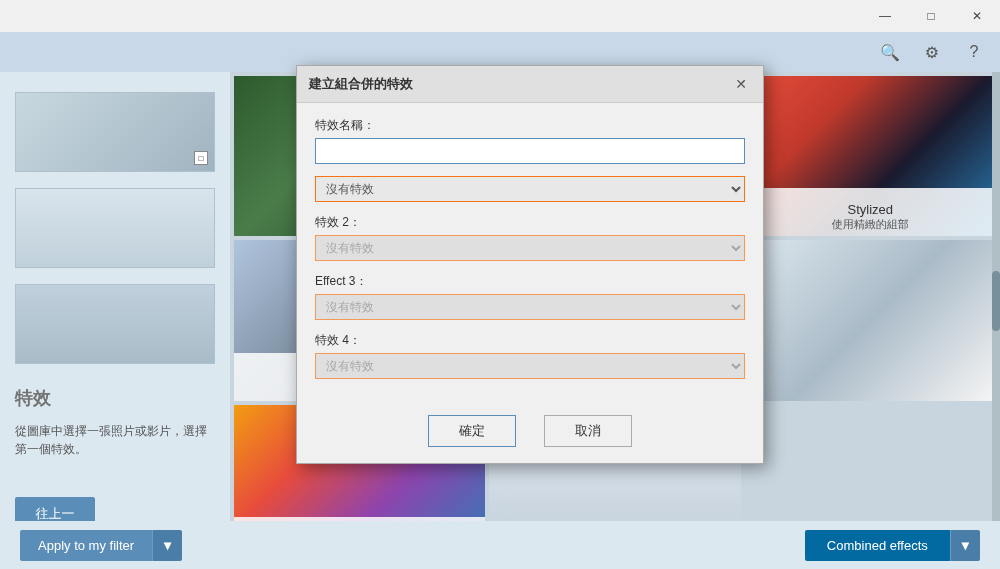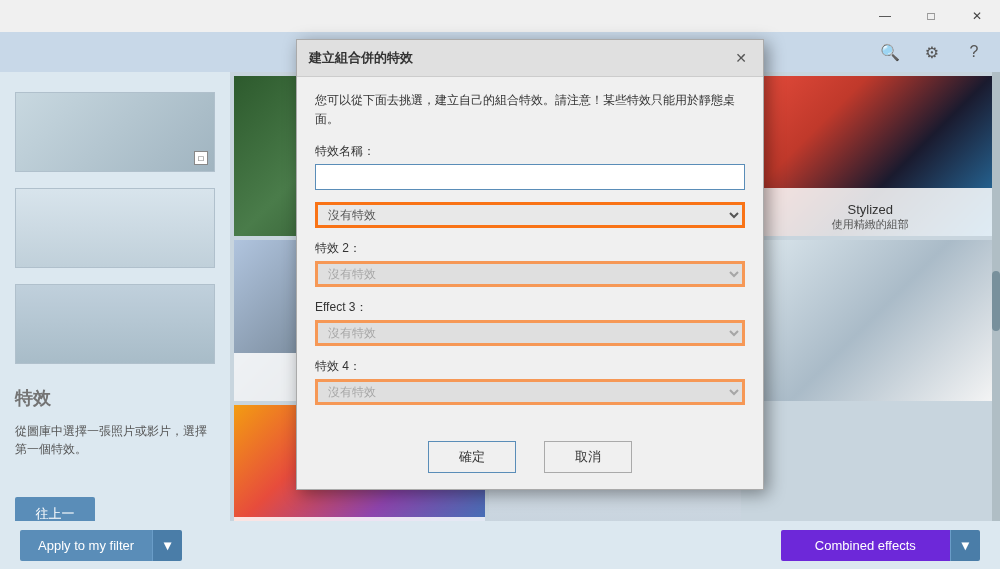--- a/index.html
+++ b/index.html
@@ -189,24 +189,24 @@
       padding: 8px 8px;
       cursor: pointer;
       border-radius: 0 2px 2px 0;
       border-left: 1px solid #6a9dc8;
     }
     .combined-btn-group {
       display: flex;
       align-items: center;
     }
     .combined-btn {
-      background: #6d28d9;
+      background: #0369a1;
       color: white;
       border: none;
-      padding: 8px 34px;
+      padding: 8px 22px;
       font-size: 13px;
       cursor: pointer;
       border-radius: 2px 0 0 2px;
     }
     .combined-dropdown {
       background: #4a7da8;
       color: white;
       border: none;
       padding: 8px 8px;
       cursor: pointer;
@@ -289,21 +289,21 @@
       height: 26px;
       border: 1.5px solid #5a8db8;
       background: white;
       padding: 0 6px;
       font-size: 12px;
       outline: none;
     }
     .form-select {
       width: 100%;
       height: 26px;
-      border: 3px solid #f97316;
+      border: 1px solid #f97316;
       background: #e8e8e8;
       padding: 0 6px;
       font-size: 12px;
       color: #555;
       cursor: pointer;
     }
     .form-select.disabled {
       background: #d8d8d8;
       color: #888;
       cursor: default;
@@ -447,21 +447,20 @@
 
 <div class="dialog-overlay">
   <div class="dialog">
 
     <div class="dialog-title-bar">
       <span>建立組合併的特效</span>
       <button class="dialog-close-btn">✕</button>
     </div>
 
     <div class="dialog-body">
-      <div class="dialog-desc">您可以從下面去挑選，建立自己的組合特效。請注意！某些特效只能用於靜態桌面。</div>
 
       <div class="form-group">
         <label class="form-label">特效名稱：</label>
         <input class="form-input" type="text" value="" style="">
       </div>
 
       <div class="form-group">
         <select class="form-select">
           <option>沒有特效</option>
         </select>

